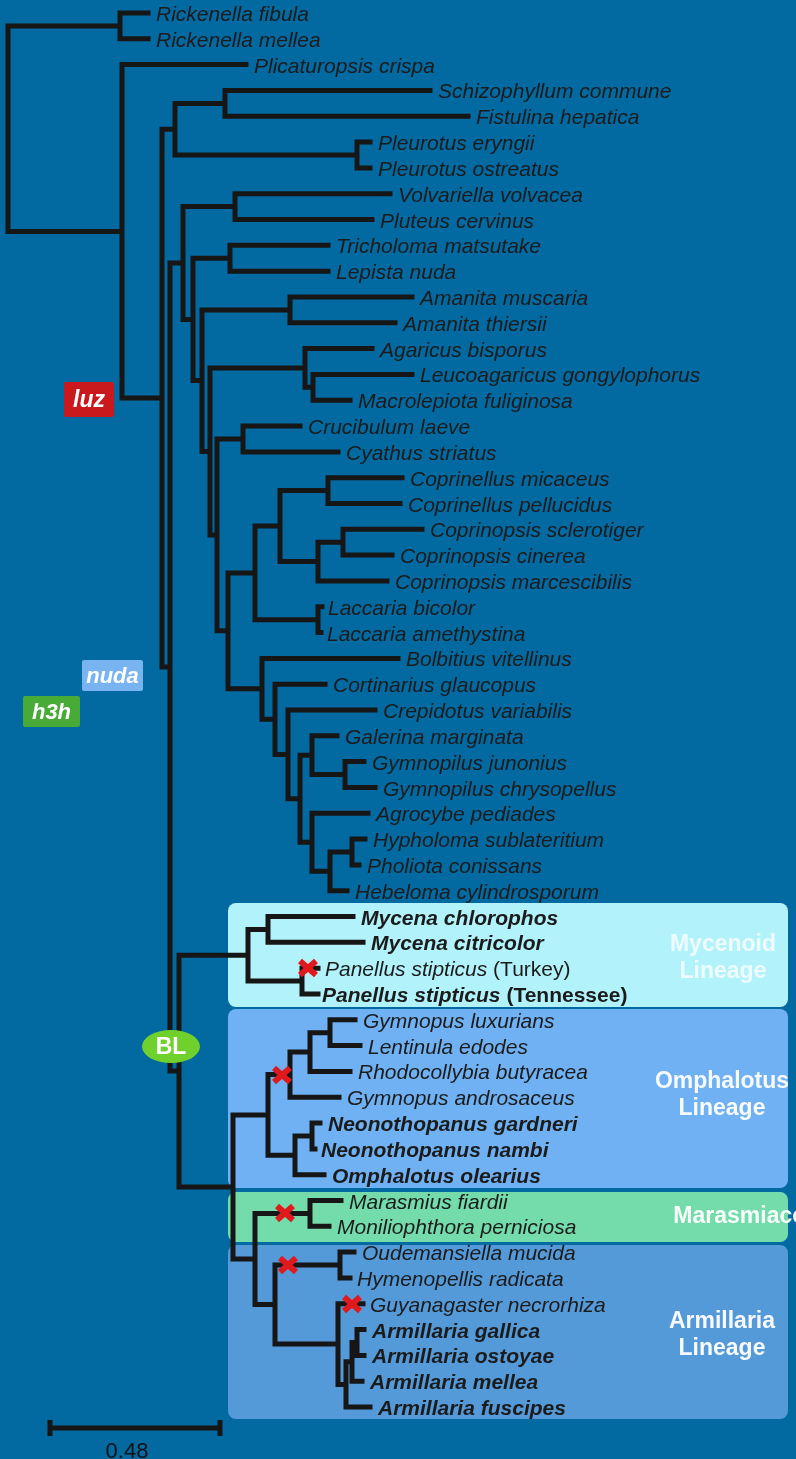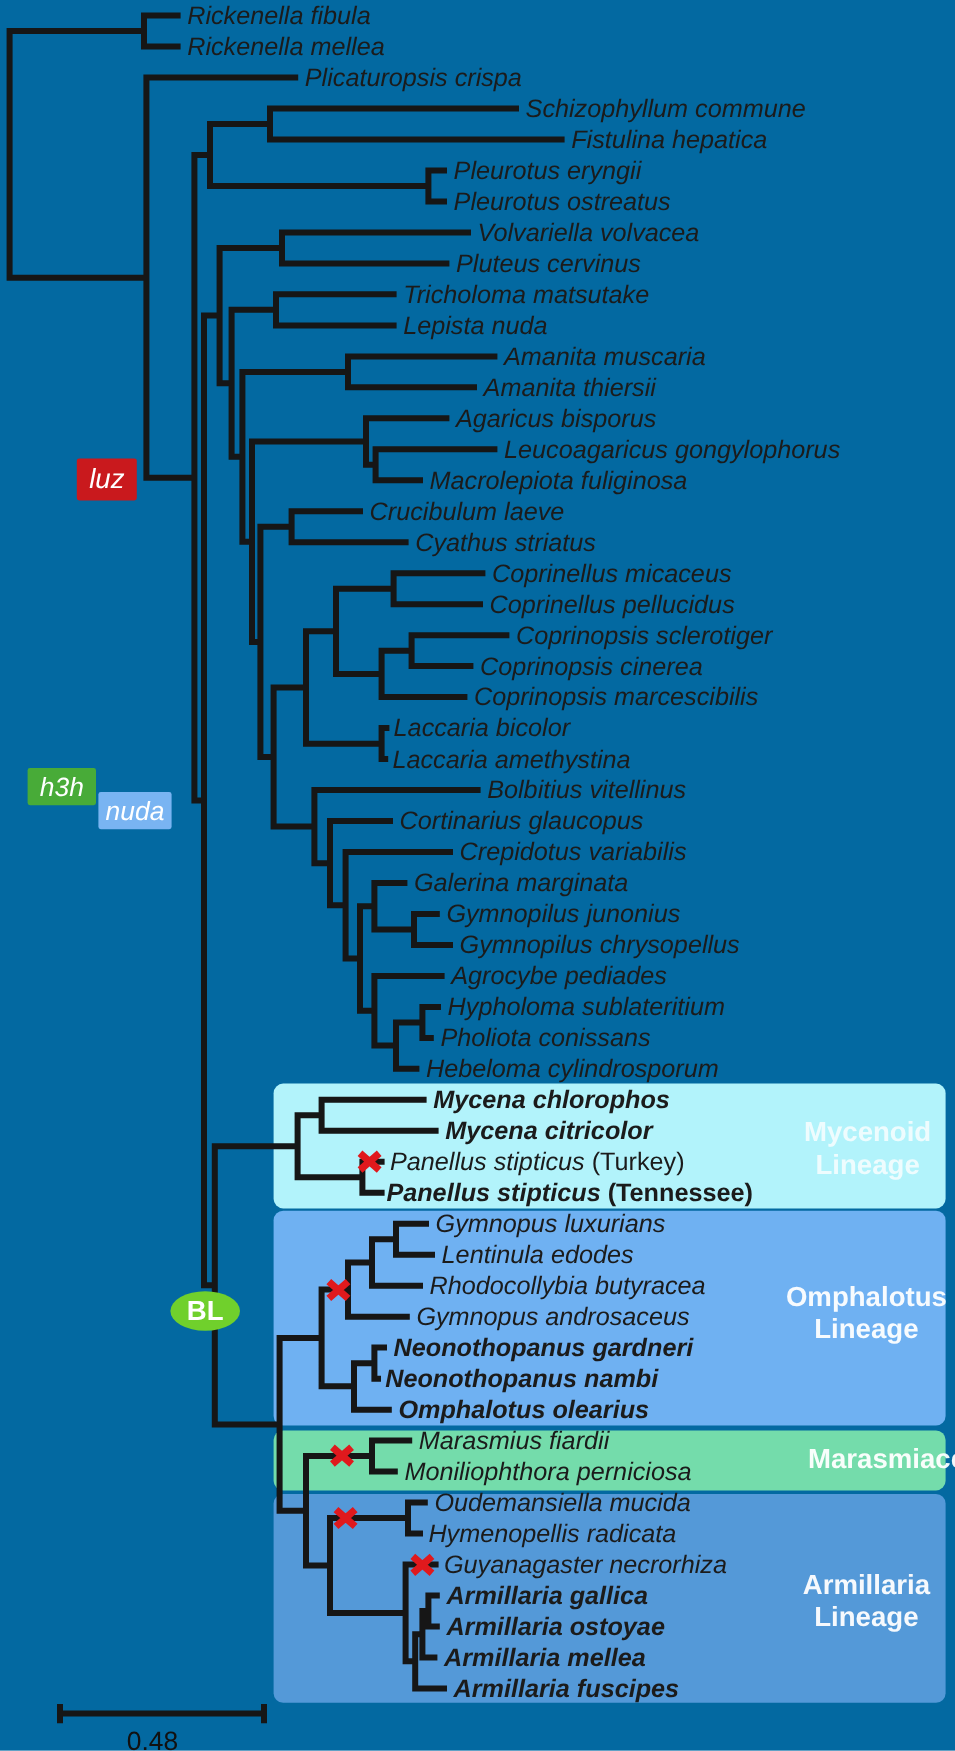--- a/index.html
+++ b/index.html
@@ -1,19 +1,19 @@
 <!DOCTYPE html>
 <html><head>
 <meta charset="utf-8">
 <style>
   html,body{margin:0;padding:0;background:#ffffff;}
   .fig{position:relative;width:796px;height:1459px;background:#0369a1;overflow:hidden;
        font-family:"Liberation Sans",sans-serif;}
   .fig svg{position:absolute;left:0;top:0;z-index:1;}
-  .genelabel{position:absolute;z-index:2;color:#fff;font-style:italic;font-weight:normal;
+  .genelabel{position:absolute;z-index:2;color:#fff;font-style:italic;font-weight:bold;
        display:flex;align-items:center;justify-content:center;border-radius:2px;}
   .bl{position:absolute;z-index:2;color:#fff;font-weight:bold;border-radius:50%;
        display:flex;align-items:center;justify-content:center;}
   .linlabel{position:absolute;z-index:2;color:#fff;font-weight:bold;text-align:center;
        line-height:27px;font-size:23px;}
   .scalelabel{position:absolute;z-index:2;color:#111;font-size:22px;text-align:center;}
   text.tip{font-family:"Liberation Sans",sans-serif;font-size:21px;font-style:italic;fill:#1b1b1b;}
   text.tip.b{font-weight:bold;}
   tspan.up{font-style:normal;}
 </style>
@@ -85,25 +85,25 @@
       <path d="M300 961L316 975M300 975L316 961" stroke="#e0191d" stroke-width="6" fill="none"></path>
       <path d="M274 1068L290 1082M274 1082L290 1068" stroke="#e0191d" stroke-width="6" fill="none"></path>
       <path d="M277 1206L293 1220M277 1220L293 1206" stroke="#e0191d" stroke-width="6" fill="none"></path>
       <path d="M280 1258L296 1272M280 1272L296 1258" stroke="#e0191d" stroke-width="6" fill="none"></path>
       <path d="M344 1297L360 1311M344 1311L360 1297" stroke="#e0191d" stroke-width="6" fill="none"></path>
       <path d="M50 1428H220M50 1420V1436M220 1420V1436" stroke="#161616" stroke-width="5" fill="none"></path>
     </svg>
 
   <div id="gene-labels">
       <div class="genelabel" style="left: 64px; top: 382px; width: 50px; height: 35px; background: rgb(201, 25, 29); font-size: 23px;">luz</div>
-      <div class="genelabel" style="left: 23px; top: 640px; width: 57px; height: 31px; background: rgb(72, 171, 56); font-size: 22px;">h3h</div>
+      <div class="genelabel" style="left: 23px; top: 696px; width: 57px; height: 31px; background: rgb(72, 171, 56); font-size: 22px;">h3h</div>
       <div class="genelabel" style="left: 82px; top: 660px; width: 61px; height: 31px; background: rgb(121, 180, 242); font-size: 22px;">nuda</div>
     </div>
   <div id="bl-holder">
-      <div class="bl" style="left: 142px; top: 1076px; width: 58px; height: 33px; background: rgb(112, 208, 44); font-size: 23px; text-align: right;">BL</div>
+      <div class="bl" style="left: 142px; top: 1030px; width: 58px; height: 33px; background: rgb(112, 208, 44); font-size: 23px; text-align: right;">BL</div>
     </div>
   <div id="lin-labels">
       <div class="linlabel" style="left: 638px; top: 930px; width: 170px; opacity: 0.78;">
         <div>Mycenoid</div>
         <div>Lineage</div>
       </div>
       <div class="linlabel" style="left: 637px; top: 1067px; width: 170px; opacity: 0.95;">
         <div>Omphalotus</div>
         <div>Lineage</div>
       </div>

